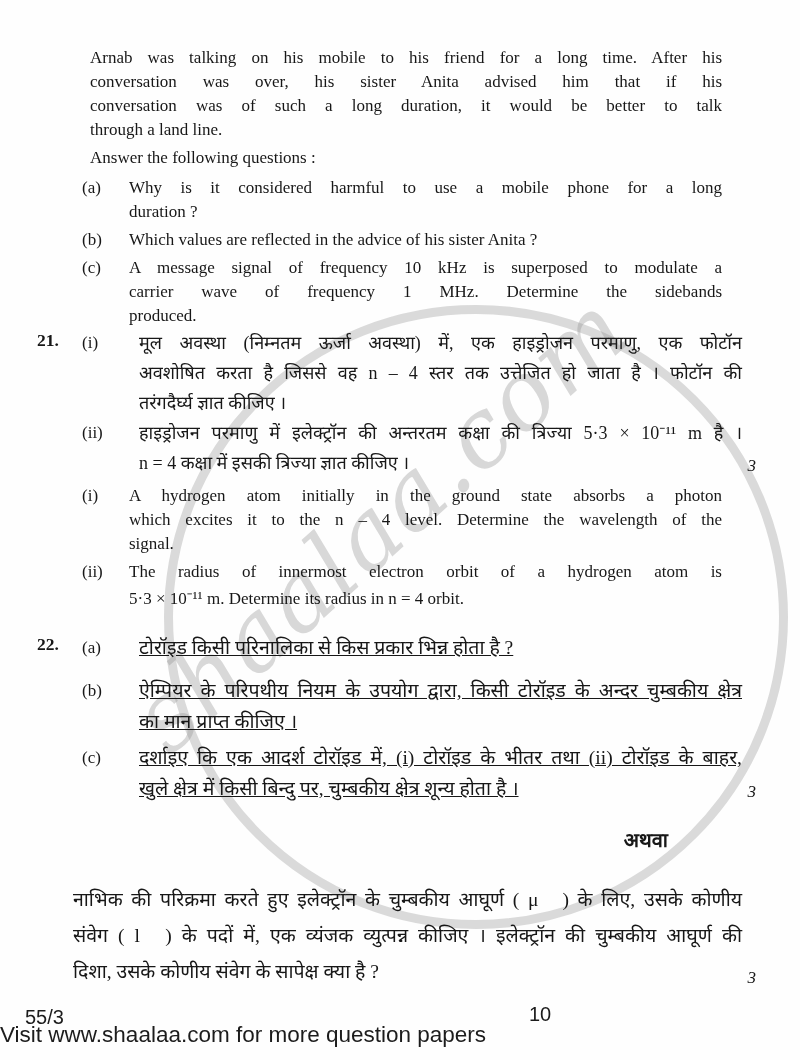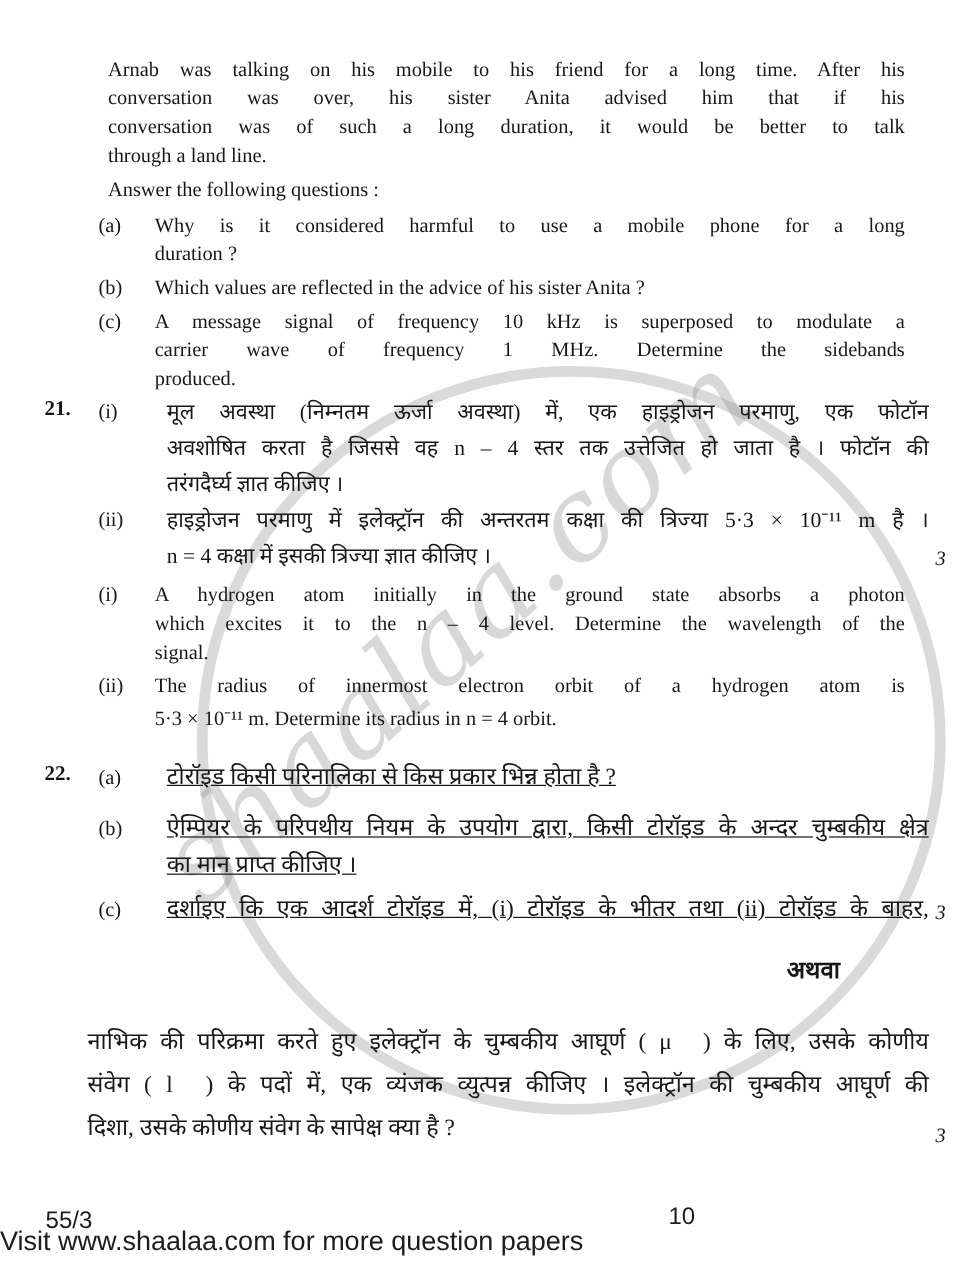--- a/index.html
+++ b/index.html
@@ -14,21 +14,21 @@
   }
   .wm-text{
     position:absolute;left:60px;top:468px;width:640px;z-index:0;
     text-align:center;font-family:"DejaVu Serif",serif;font-style:italic;
     font-size:96px;line-height:110px;letter-spacing:2px;
     color:rgba(145,145,145,0.34);
     transform:rotate(-42deg);transform-origin:50% 50%;
     white-space:nowrap;
   }
   
-  .content{position:relative;z-index:1;padding:46px 26px 0 82px;}
+  .content{position:relative;z-index:1;padding:46px 58px 0 82px;}
   .line{white-space:normal;}
   .en{font-size:17px;line-height:24px;}
   .en-m{margin-right:20px;}            
   .hi{font-size:18px;line-height:30px;}
   .hi2{font-size:19.5px;line-height:31px;text-decoration:underline;}
   .j{text-align:justify;text-align-last:justify;}
   .indent{margin-left:8px;}
   .item{display:flex;position:relative;}
   .lbl-en{flex:0 0 47px;font-size:17px;line-height:24px;}
   .lbl-en3{flex:0 0 47px;font-size:17px;line-height:27px;}
@@ -42,22 +42,22 @@
     font-style:italic;font-size:17px;line-height:20px;
   }
   .sup{line-height:27px;}
   .or-head{
     font-weight:bold;font-size:20px;line-height:30px;
     text-align:right;margin:21px 74px 0 0;
   }
   .orp{position:relative;margin:27px 0 0 -9px;font-size:19.5px;line-height:36px;}
   
   .foot{position:absolute;z-index:1;font-family:"Liberation Sans",sans-serif;color:#1c1c1c;}
-  .f-code{left:38px;top:1006px;font-size:20px;}
-  .f-page{left:557px;top:1003px;font-size:20px;}
+  .f-code{left:25px;top:1006px;font-size:20px;}
+  .f-page{left:529px;top:1003px;font-size:20px;}
   .f-visit{left:0;top:1022px;font-size:22.5px;}
   
   .mt4{margin-top:4px;}.mt6{margin-top:6px;}.mt2{margin-top:2px;}
   .mt9{margin-top:20px;}.mt12{margin-top:12px;}.mt5{margin-top:5px;}
   .mt17{}
 </style>
 </head>
 <body>
 
 <div class="page">
@@ -151,20 +151,21 @@
         <div class="txt">
           <div class="line hi2 j">ऐम्पियर के परिपथीय नियम के उपयोग द्वारा, किसी टोरॉइड के अन्दर चुम्बकीय क्षेत्र</div>
           <div class="line hi2">का मान प्राप्त कीजिए ।</div>
         </div>
       </div>
 
       <div class="item mt5">
         <span class="lbl-hi2">(c)</span>
         <div class="txt">
           <div class="line hi2 j">दर्शाइए कि एक आदर्श टोरॉइड में, (i) टोरॉइड के भीतर तथा (ii) टोरॉइड के बाहर,</div>
+          <div class="line hi2">खुले क्षेत्र में किसी बिन्दु पर, चुम्बकीय क्षेत्र शून्य होता है ।</div>
         </div>
         <span class="marks">3</span>
       </div>
     </div>
 
     <div class="or-head">अथवा</div>
 
     <div class="orp">
       <div class="line j">नाभिक की परिक्रमा करते हुए इलेक्ट्रॉन के चुम्बकीय आघूर्ण ( μ⃗ ) के लिए, उसके कोणीय</div>
       <div class="line j">संवेग ( l⃗ ) के पदों में, एक व्यंजक व्युत्पन्न कीजिए । इलेक्ट्रॉन की चुम्बकीय आघूर्ण की</div>

